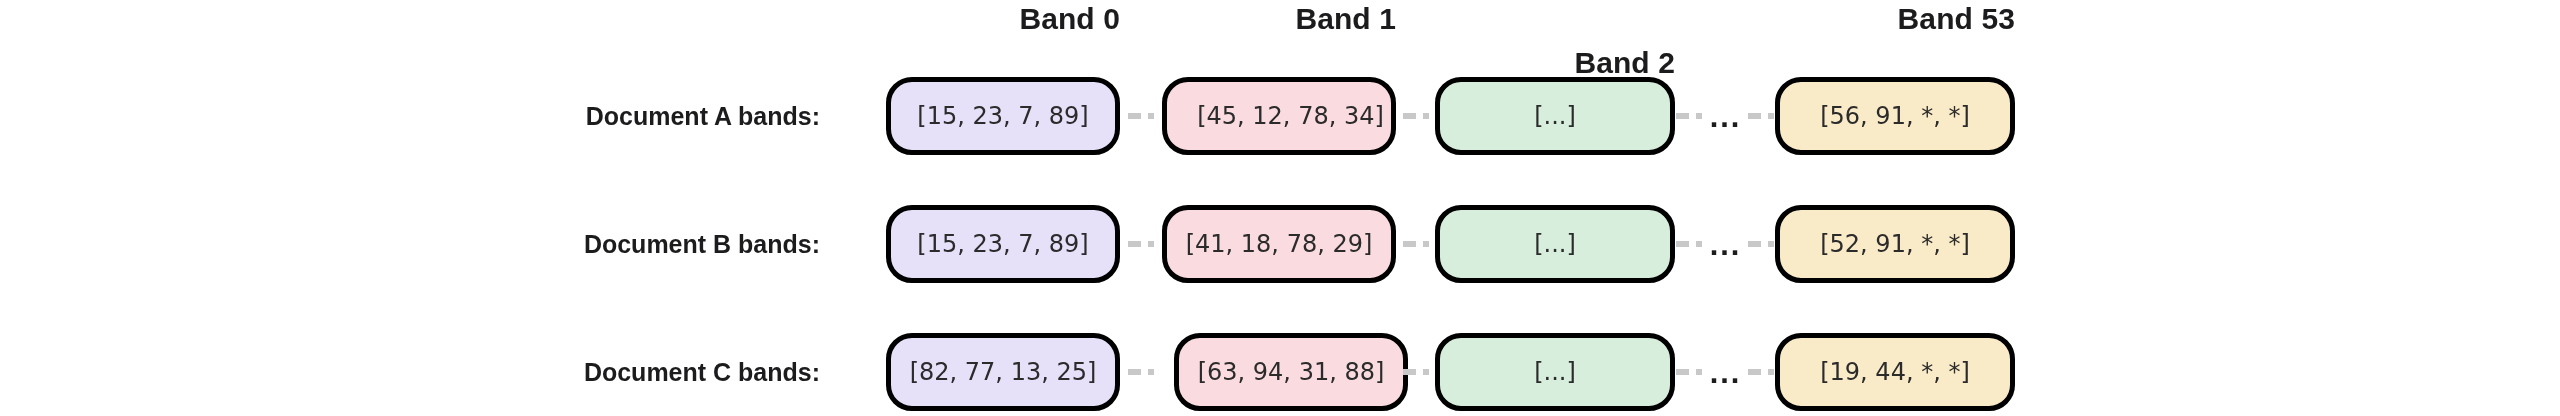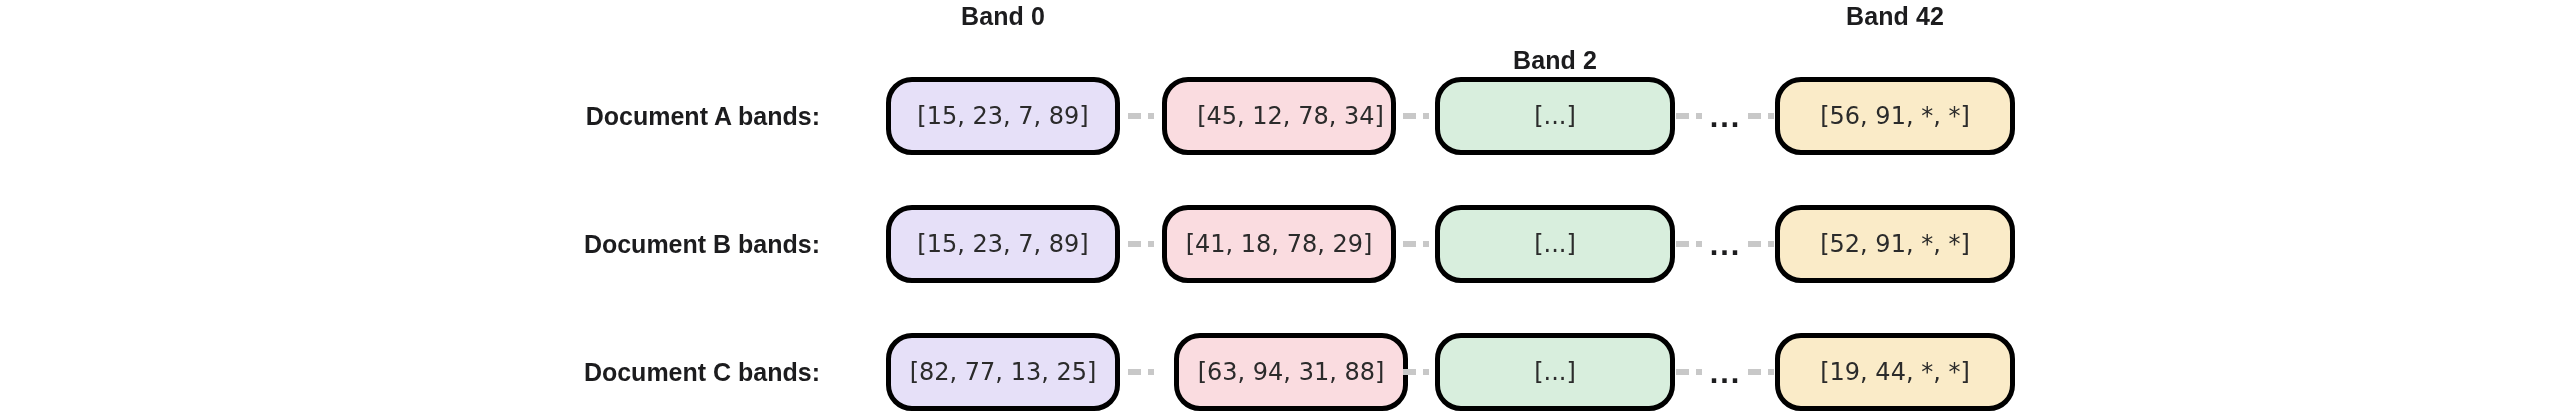--- a/index.html
+++ b/index.html
@@ -25,24 +25,24 @@
   .header-row {
     position: absolute;
     top: 0px;
     left: 0px;
     width: 2560px;
     height: 40px;
   }
   .col-header {
     position: absolute;
     top: 2px;
-    font-size: 25px;
+    font-size: 30px;
     font-weight: bold;
     color: #1c1c1e;
-    text-align: center;
+    text-align: right;
     letter-spacing: 0.1px;
     white-space: nowrap;
   }
   .col-header.c0 { left: 886px;  width: 234px; }
   .col-header.c1 { left: 1162px; width: 234px; }
   .col-header.c2 { left: 1435px; width: 240px; margin-top: 44px; }
   .col-header.c3 { left: 1775px; width: 240px; }
 
   
   .row {
@@ -126,22 +126,23 @@
     flex: none;
   }
 </style>
 </head>
 <body>
 
 <div id="diagram">
 
   <div class="header-row">
     <div class="col-header c0">Band 0</div>
+    <div class="col-header c1">Band 1</div>
     <div class="col-header c2">Band 2</div>
-    <div class="col-header c3">Band 42</div>
+    <div class="col-header c3">Band 53</div>
   </div>
 
   <div class="row r0">
     <div class="row-label">Document A bands:</div>
 
     <div class="band-box b0" style="background:#E6E0F8;">[15, 23, 7, 89]</div>
 
     <div class="connector s0">
       <span class="dash"></span>
       <span class="dash short"></span>

